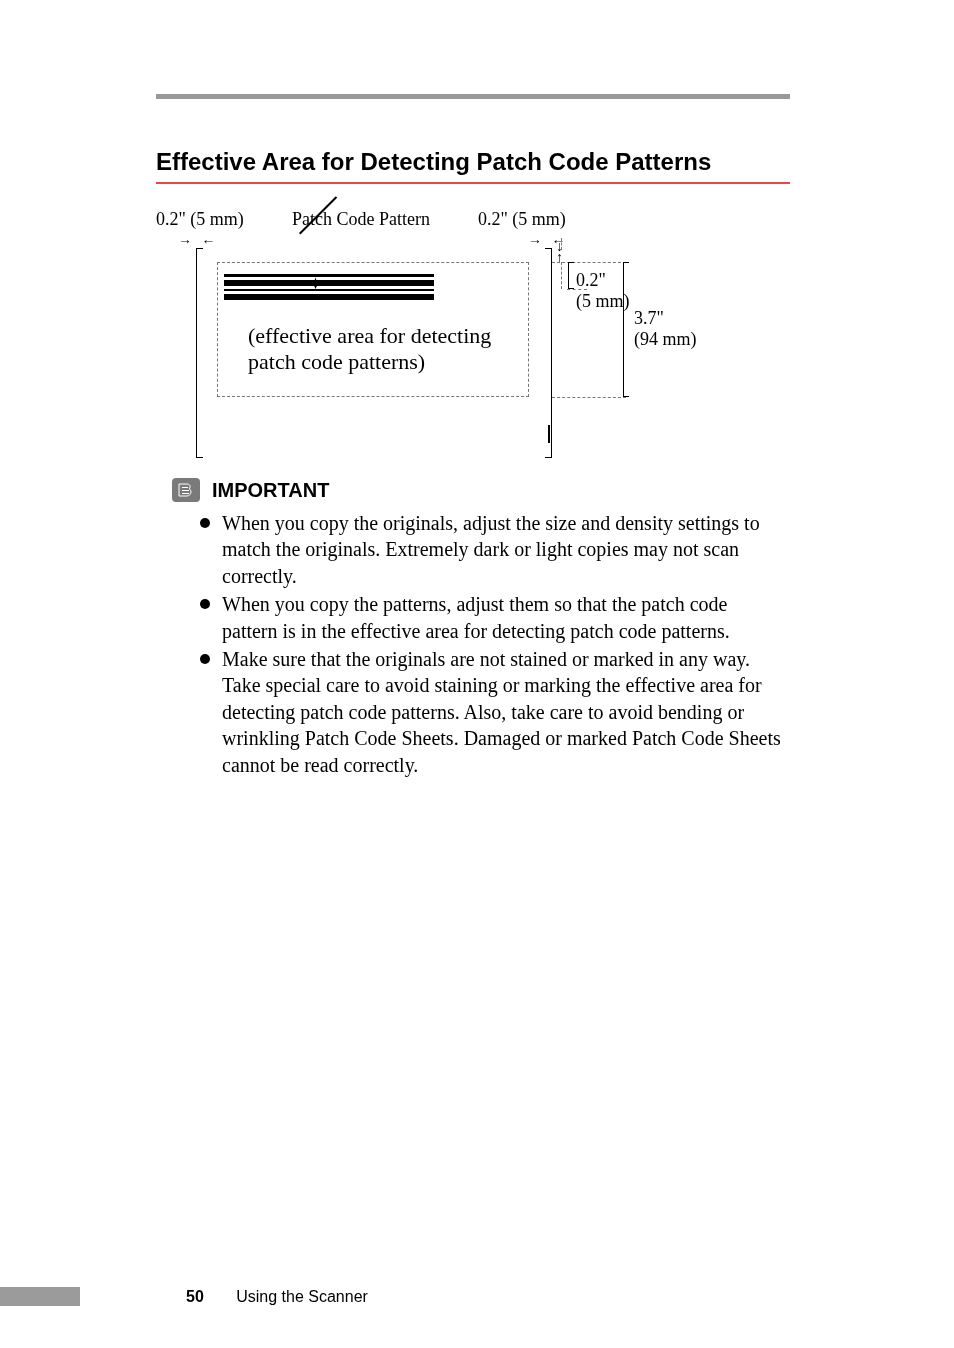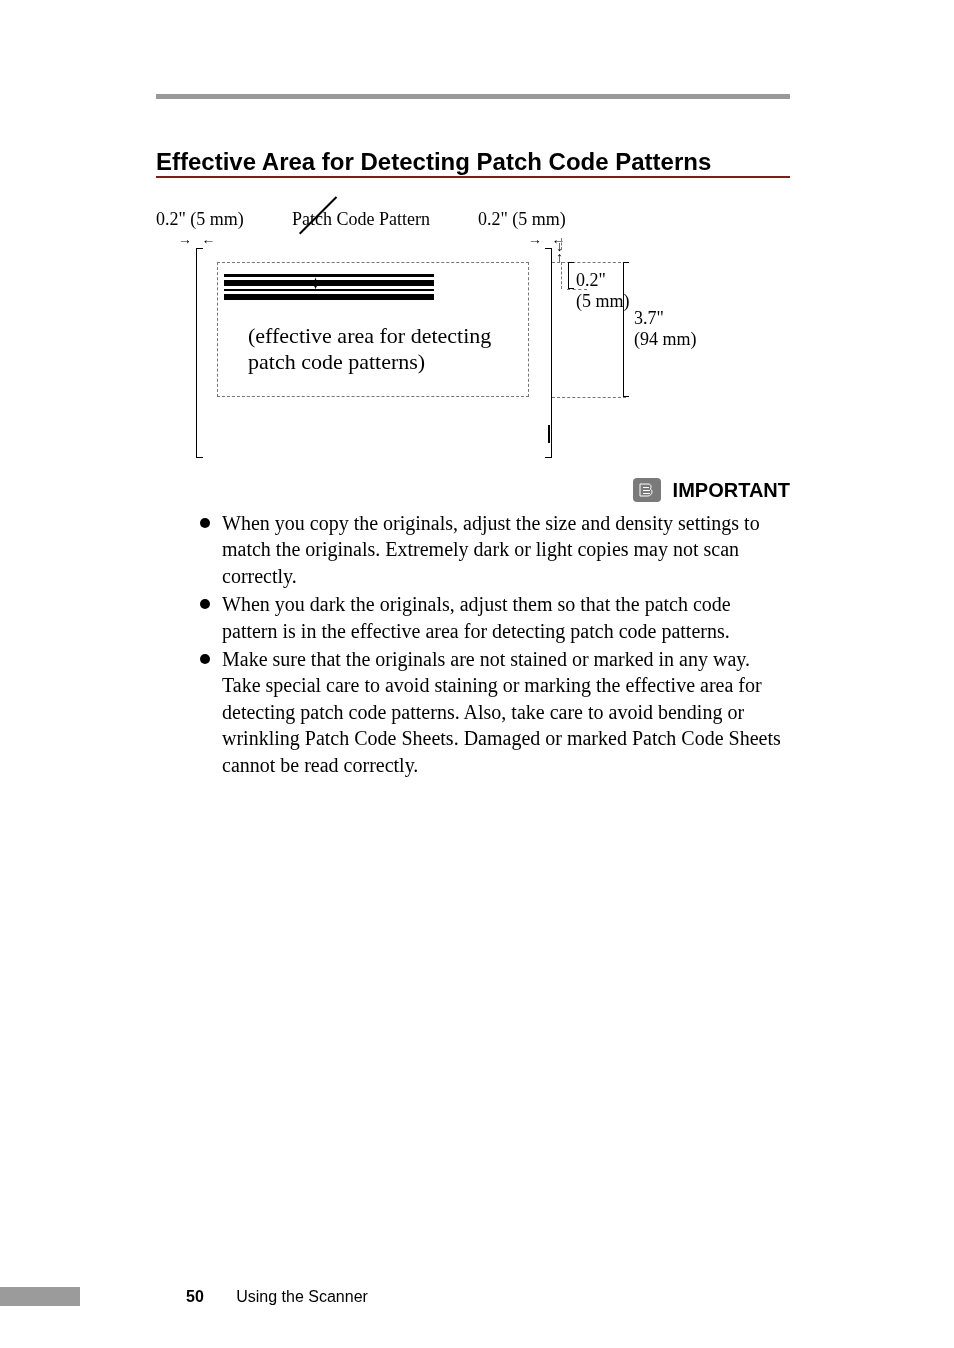--- a/index.html
+++ b/index.html
@@ -20,21 +20,22 @@
       top: 94px;
       width: 634px;
       height: 5px;
       background: #999;
     }
     .section-title-wrap {
       position: absolute;
       left: 156px;
       top: 148px;
       width: 634px;
-      border-bottom: 2px solid #7f1d1d;
+      border-bottom: 2px solid #ef4444;
+      padding-bottom: 6px;
     }
     .section-title {
       font-family: Helvetica, Arial, sans-serif;
       font-weight: bold;
       font-size: 24px;
     }
     .diagram-area {
       position: absolute;
       left: 156px;
       top: 200px;
@@ -262,21 +263,20 @@
       position: absolute;
       left: 172px;
       top: 478px;
       width: 618px;
     }
     .important-heading {
       display: flex;
       align-items: center;
       gap: 12px;
       margin-bottom: 6px;
-      justify-content: flex-end;
     }
     .important-icon {
       width: 28px;
       height: 24px;
       border-radius: 4px;
       background: #7a7a7a;
       position: relative;
     }
     .important-icon svg { position: absolute; top: 2px; left: 4px; }
     .important-label {
@@ -390,21 +390,21 @@
           <rect x="6" y="7" width="6" height="1"></rect>
           <rect x="6" y="10" width="7" height="1"></rect>
           <rect x="6" y="13" width="7" height="1"></rect>
         </g>
       </svg>
     </span>
     <span class="important-label">IMPORTANT</span>
   </div>
   <ul class="bullets">
     <li>When you copy the originals, adjust the size and density settings to match the originals. Extremely dark or light copies may not scan correctly.</li>
-    <li>When you dark the originals, adjust them so that the patch code pattern is in the effective area for detecting patch code patterns.</li>
+    <li>When you copy the patterns, adjust them so that the patch code pattern is in the effective area for detecting patch code patterns.</li>
     <li>Make sure that the originals are not stained or marked in any way. Take special care to avoid staining or marking the effective area for detecting patch code patterns. Also, take care to avoid bending or wrinkling Patch Code Sheets. Damaged or marked Patch Code Sheets cannot be read correctly.</li>
   </ul>
 </div>
 
 <div class="footer">
   <div class="footer-bar"></div>
   <div class="footer-text">
     <span class="pn">50</span>
     <span>Using the Scanner</span>
   </div>

